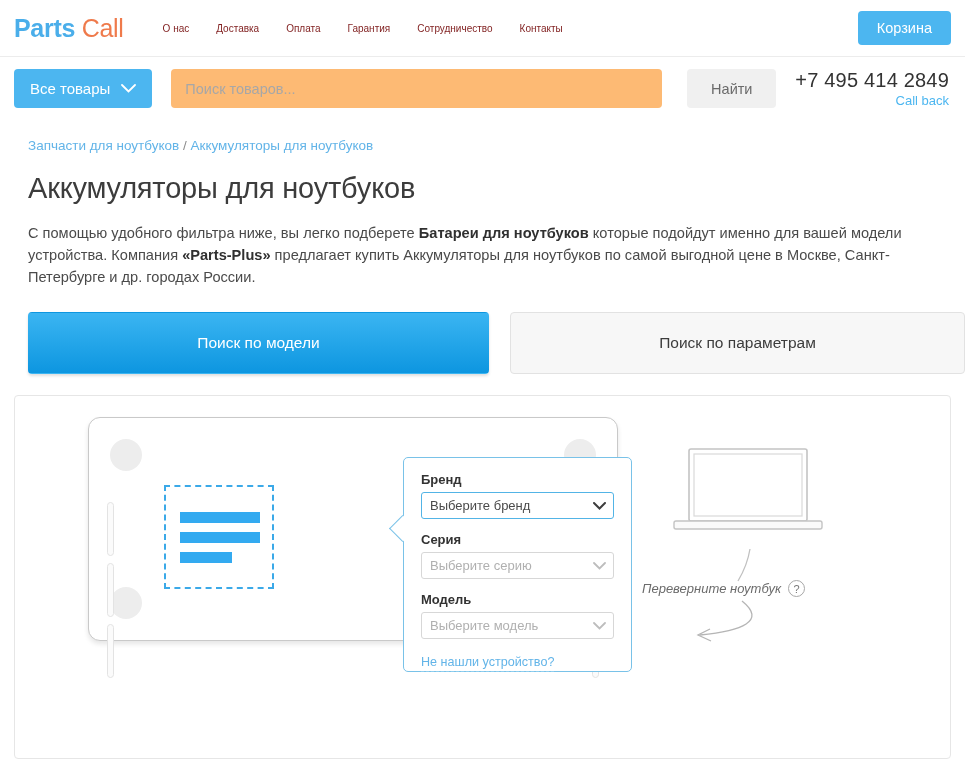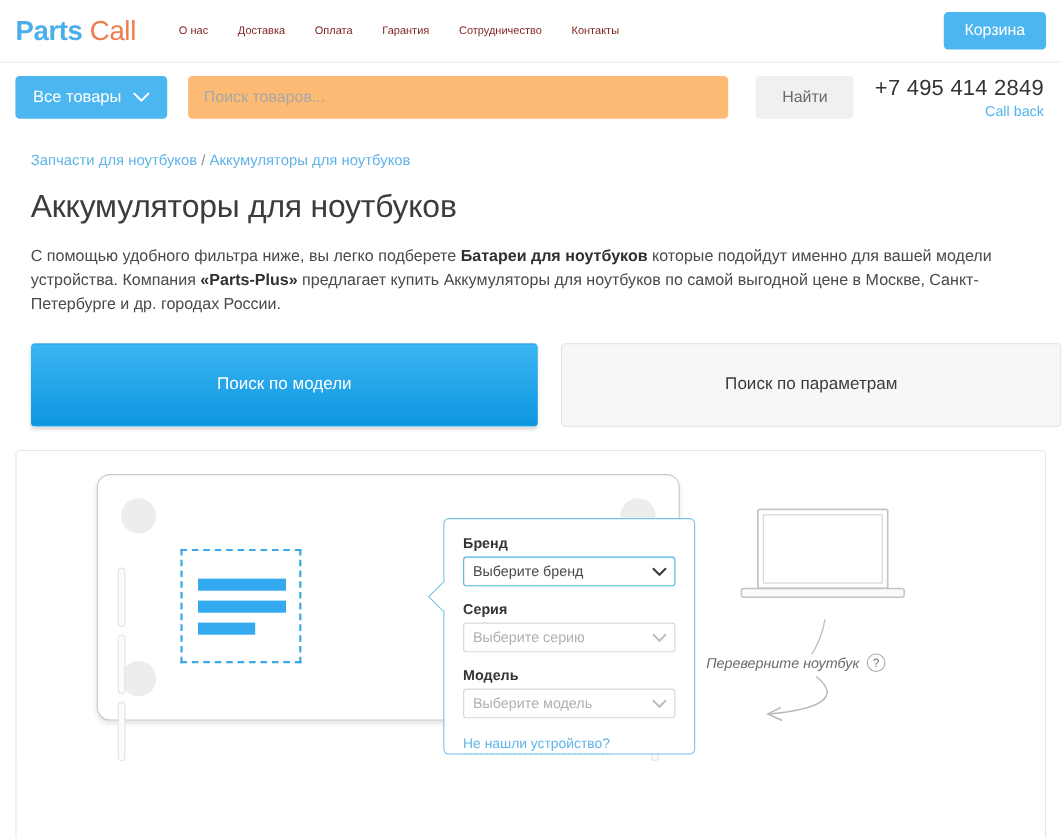--- a/index.html
+++ b/index.html
@@ -84,21 +84,21 @@
   h1.page-title {
     font-size: 29px; font-weight: normal; color: #3c3c3c;
     margin: 19px 0 17px 0; letter-spacing: -0.2px;
   }
   .lead { font-size: 14.6px; line-height: 22px; color: #4a4a4a; max-width: 930px; }
   .lead b { font-weight: bold; color: #303030; }
 
   
   .tabs { display: flex; gap: 21px; margin-top: 24px; }
   .tab {
-    height: 76px; border-radius: 4px;
+    height: 62px; border-radius: 4px;
     display: flex; align-items: center; justify-content: center;
     font-size: 15.5px; cursor: pointer; font-family: inherit;
     border: 1px solid transparent;
   }
   .tab-active {
     flex: 0 0 461px;
     background: linear-gradient(to bottom, #3bb5f2 0%, #0d96e0 100%);
     color: #fff;
     box-shadow: 0 2px 3px rgba(0,0,0,0.13);
   }

